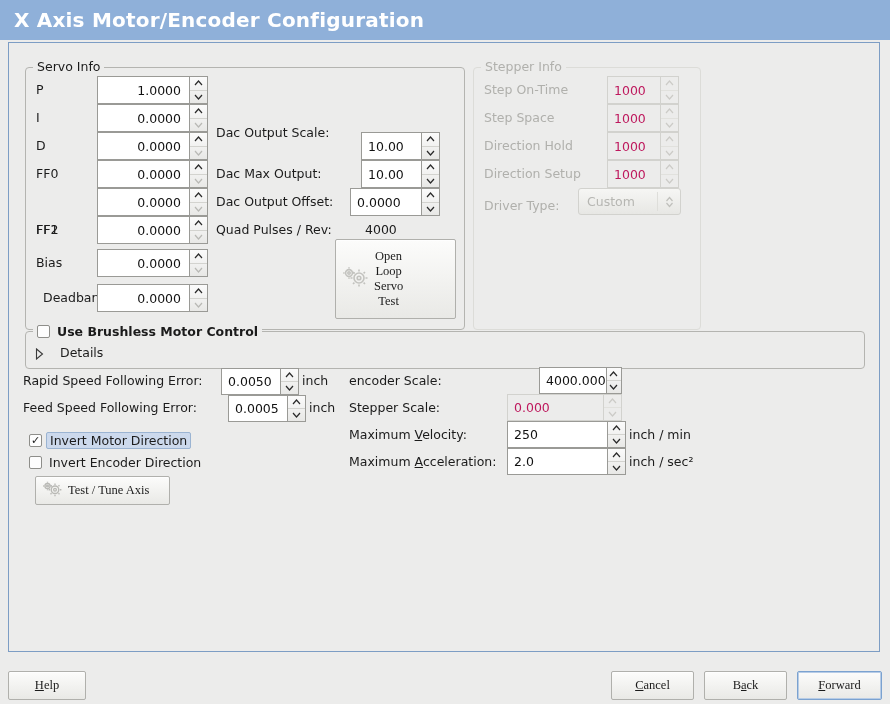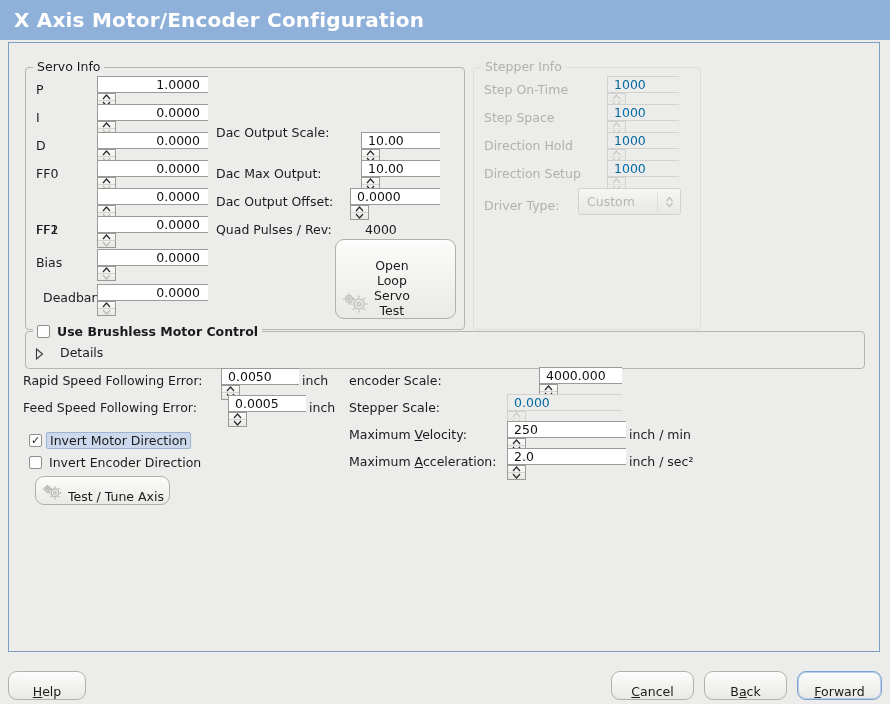--- a/index.html
+++ b/index.html
@@ -41,21 +41,21 @@
     padding:0 4px;
     font-size:12.5px;
     white-space:nowrap;
   }
   .frame-title.dim{color:#b0b0ac;}
   
   .lbl{position:absolute;white-space:nowrap;font-size:12.5px;color:#1b1b1b;line-height:16px;}
   .lbl.dim{color:#b0b0ac;}
   .u{text-decoration:underline;}
   
-  .spin{position:absolute;display:flex;align-items:stretch;box-sizing:border-box;flex-direction:column;}
+  .spin{position:absolute;display:flex;align-items:stretch;box-sizing:border-box;}
   .spin .fld{
     flex:1;
     background:#ffffff;
     border:1px solid #9a9a96;
     border-right:none;
     box-sizing:border-box;
     display:flex;align-items:center;justify-content:flex-end;
     padding-right:8px;
     font-size:12.5px;color:#111;
     height:100%;
@@ -67,43 +67,44 @@
     box-sizing:border-box;
     background:linear-gradient(#fbfbfb,#e8e8e6);
     display:flex;flex-direction:column;
     height:100%;
   }
   .spin .btns .ar{
     flex:1;display:flex;align-items:center;justify-content:center;
     font-size:8px;line-height:1;color:#2a2a2a;
   }
   .spin .btns .ar.dn{border-top:1px solid #d3d3cf;}
-  .spin.dis .fld{background:#ececeb;border-color:#d2d2ce;color:#0369a1;}
+  .spin.dis .fld{background:#ececeb;border-color:#d2d2ce;color:#be185d;}
   .spin.dis .btns{border-color:#d2d2ce;background:#ececeb;}
   .spin.dis .btns .ar{color:#c4c4c0;}
   .spin.dis .btns .ar.dn{border-top:1px solid #e1e1dd;}
   .ar svg{display:block;}
   
   .combo{
     position:absolute;box-sizing:border-box;
     border:1px solid #d2d2ce;border-radius:3px;
     background:linear-gradient(#f6f6f4,#e7e7e4);
     display:flex;align-items:center;
   }
   .combo .cv{flex:1;padding-left:8px;font-size:12.5px;color:#b6b6b2;}
   .combo .sep{width:1px;align-self:stretch;background:#dededa;margin:3px 0;}
   .combo .carr{width:22px;display:flex;flex-direction:column;align-items:center;justify-content:center;color:#c0c0bc;}
   
   .btn{
     position:absolute;box-sizing:border-box;
-    border:1px solid #b0b0ac;border-radius:9px;
+    border:1px solid #b0b0ac;border-radius:2px;
     background:linear-gradient(#fcfcfb,#e9e9e6);
-    display:flex;align-items:flex-end;justify-content:center;
+    display:flex;align-items:center;justify-content:center;
     font-size:12.5px;color:#1b1b1b;cursor:default;
     box-shadow:0 1px 0 rgba(255,255,255,.7) inset;
+    font-family:Liberation Serif, serif;
   }
   .btn.focus{border:1px solid #7ba2d0;box-shadow:0 0 0 1px #b7cce6 inset;}
   .btn.icobtn{justify-content:flex-start;padding-left:6px;gap:6px;}
   .btn .txtblk{display:flex;flex-direction:column;align-items:center;line-height:15px;}
   .btn .txtleft{display:flex;flex-direction:column;align-items:flex-start;line-height:15px;}
   
   .cbrow{position:absolute;display:flex;align-items:center;gap:7px;white-space:nowrap;}
   .cbox{
     width:13px;height:13px;box-sizing:border-box;
     border:1px solid #8e8e8a;background:#fdfdfd;border-radius:2px;

